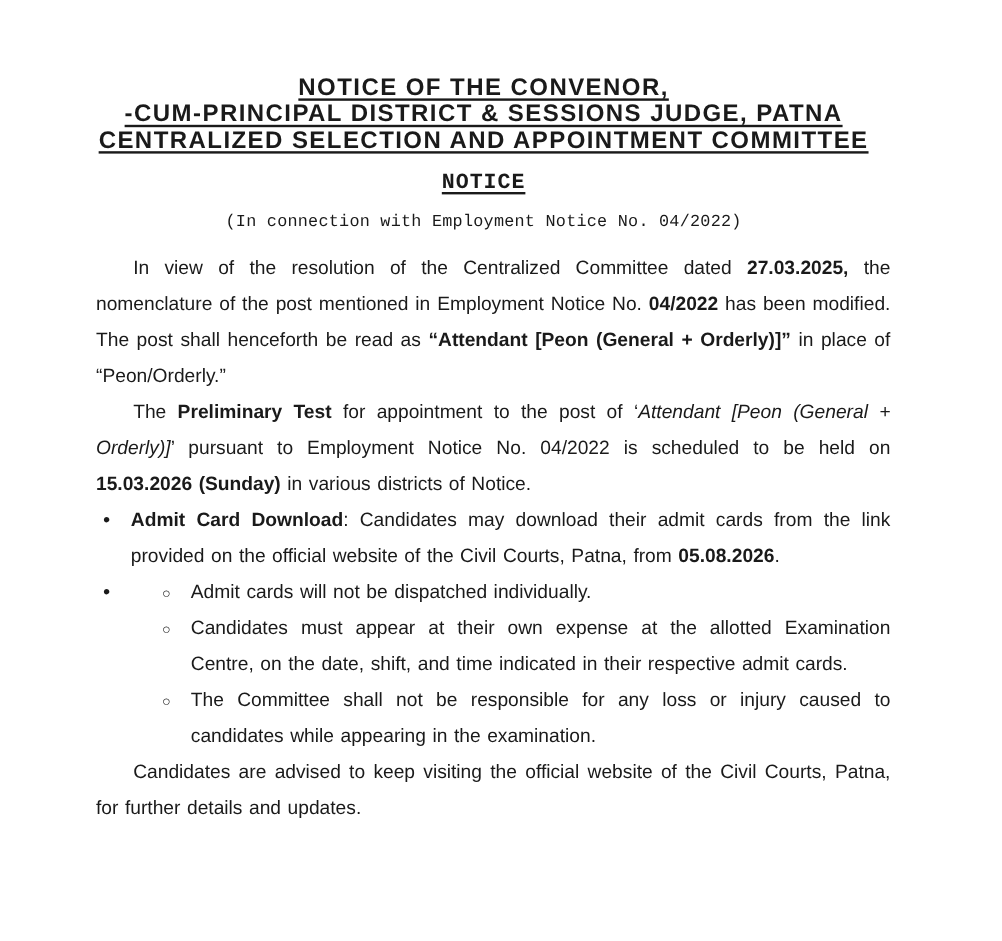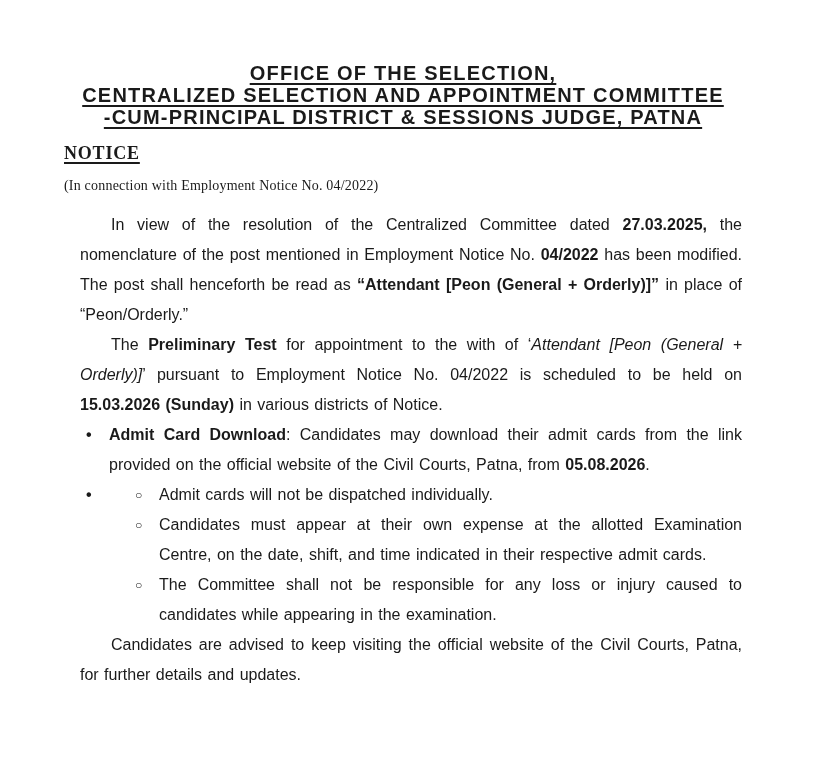--- a/index.html
+++ b/index.html
@@ -21,21 +21,22 @@
     line-height: 22px;
     letter-spacing: 1.2px;
   }
   .header-line {
     text-decoration: underline;
     text-decoration-thickness: 2px;
     text-underline-offset: 3px;
   }
   .notice-block {
     margin: 15px 93px 0 64px;
-    font-family: Liberation Serif, serif;
+    text-align: center;
+    font-family: Liberation Mono, monospace;
   }
   .notice-title {
     display: inline-block;
     font-weight: bold;
     font-size: 18px;
     letter-spacing: 0.8px;
     text-decoration: underline;
     text-decoration-thickness: 2px;
     text-underline-offset: 3px;
   }
@@ -80,37 +81,37 @@
   }
   b { font-weight: bold; }
   i { font-style: italic; }
 </style>
 </head>
 <body>
 
 <div class="page">
 
   <div class="header-block">
-    <div class="header-line">OFFICE OF THE SELECTION,</div>
+    <div class="header-line">NOTICE OF THE CONVENOR,</div>
+    <div class="header-line">-CUM-PRINCIPAL DISTRICT &amp; SESSIONS JUDGE, PATNA</div>
     <div class="header-line">CENTRALIZED SELECTION AND APPOINTMENT COMMITTEE</div>
-    <div class="header-line">-CUM-PRINCIPAL DISTRICT &amp; SESSIONS JUDGE, PATNA</div>
   </div>
 
   <div class="notice-block">
     <div>
       <span class="notice-title">NOTICE</span>
     </div>
     <div class="notice-subtitle">(In connection with Employment Notice No. 04/2022)</div>
   </div>
 
   <div class="body-text">
 
     <div class="para indent"><span>In view of the resolution of the Centralized Committee dated </span><b>27.03.2025,</b><span> the nomenclature of the post mentioned in Employment Notice No. </span><b>04/2022</b><span> has been modified. The post shall henceforth be read as </span><b>“Attendant [Peon (General + Orderly)]”</b><span> in place of “Peon/Orderly.”</span></div>
 
-    <div class="para indent"><span>The </span><b>Preliminary Test</b><span> for appointment to the with of ‘</span><i>Attendant [Peon (General + Orderly)]</i><span>’ pursuant to Employment Notice No. 04/2022 is scheduled to be held on </span><b>15.03.2026 (Sunday)</b><span> in various districts of Notice.</span></div>
+    <div class="para indent"><span>The </span><b>Preliminary Test</b><span> for appointment to the post of ‘</span><i>Attendant [Peon (General + Orderly)]</i><span>’ pursuant to Employment Notice No. 04/2022 is scheduled to be held on </span><b>15.03.2026 (Sunday)</b><span> in various districts of Notice.</span></div>
 
     <div class="bullet">
       <span class="marker">•</span>
       <span class="bullet-body"><b>Admit Card Download</b><span>: Candidates may download their admit cards from the link provided on the official website of the Civil Courts, Patna, from </span><b>05.08.2026</b><span>.</span></span>
     </div>
 
     <div class="bullet">
       <span class="marker">•</span>
     </div>
 

